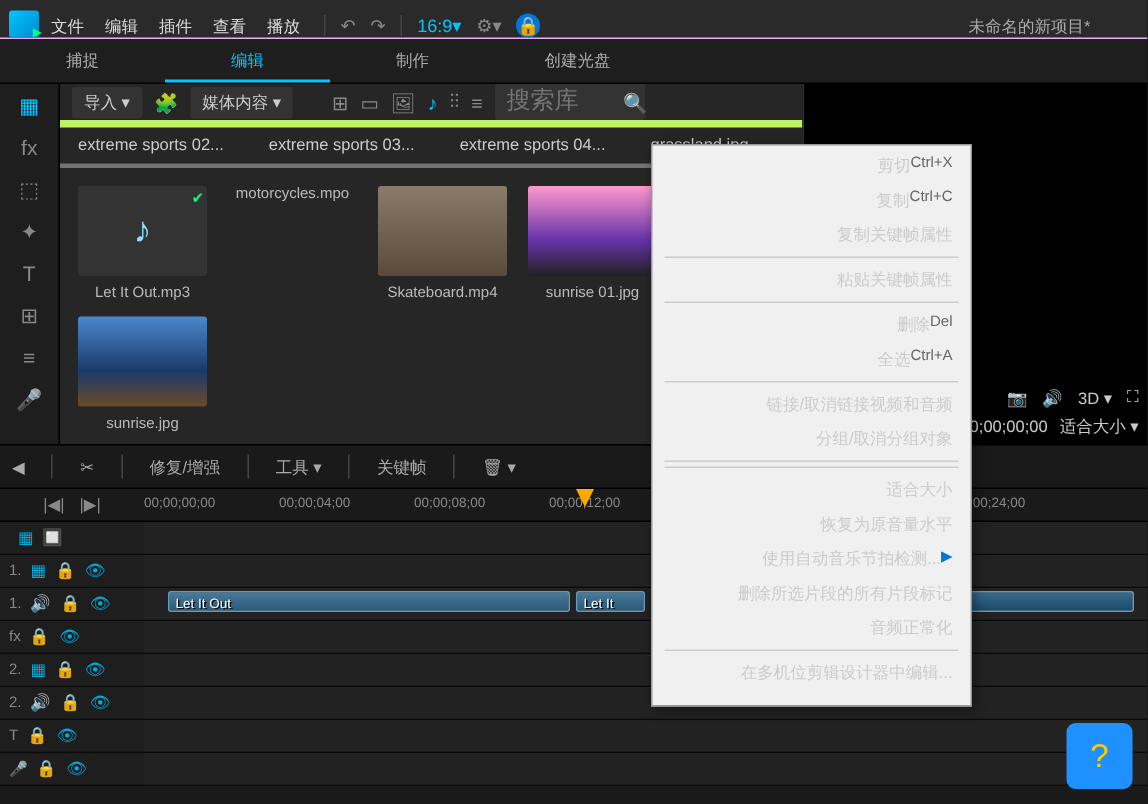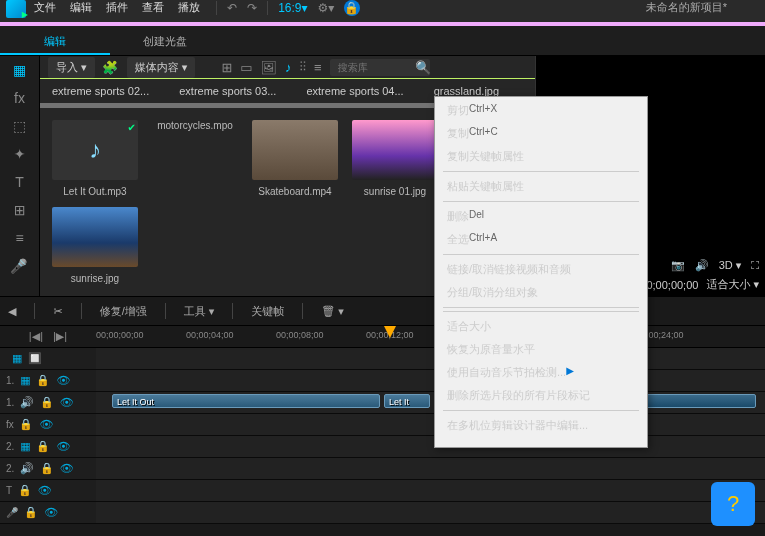--- a/index.html
+++ b/index.html
@@ -1,38 +1,38 @@
 <!DOCTYPE html>
 <html><head>
 <meta charset="utf-8">
 <style>
 *{margin:0;padding:0;box-sizing:border-box;font-family:"Microsoft YaHei",Arial,sans-serif;font-size:11px;color:#ccc;user-select:none}
 body{background:#1a1a1a;width:765px;height:536px;overflow:hidden;position:relative}
-.titlebar{height:26px;background:#2a2a2a;display:flex;align-items:flex-start;padding:0 6px;border-bottom:4px solid #f0abfc}
+.titlebar{height:26px;background:#2a2a2a;display:flex;align-items:flex-end;padding:0 6px;border-bottom:1px solid #f0abfc}
 .logo{width:20px;height:18px;background:linear-gradient(135deg,#00c8ff,#0088cc);border-radius:2px;margin-right:8px;position:relative}
 .logo::after{content:"▶";position:absolute;right:-2px;bottom:-1px;font-size:8px;color:#00ff88}
 .menu{display:flex;gap:14px}
 .menu span{color:#ddd;cursor:pointer}
 .tb-icons{display:flex;gap:10px;margin-left:16px;align-items:center}
 .tb-icons span{color:#888;font-size:12px}
 .tb-sep{width:1px;height:14px;background:#444}
 .proj{margin-left:auto;color:#aaa;margin-right:32px}
 .tabs{height:30px;background:#1e1e1e;display:flex;border-bottom:1px solid #000}
 .tab{flex:0 0 110px;text-align:center;line-height:30px;color:#aaa;cursor:pointer}
 .tab.active{color:#00c8ff;border-bottom:2px solid #00c8ff}
 .main{display:flex;height:240px}
 .sidebar{width:40px;background:#1e1e1e;display:flex;flex-direction:column;align-items:center;padding-top:6px;gap:12px;border-right:1px solid #000}
 .sidebar span{color:#888;font-size:14px;cursor:pointer}
 .sidebar span.active{color:#00c8ff}
 .content{flex:1;background:#262626;display:flex;flex-direction:column}
-.toolbar{height:30px;display:flex;align-items:center;padding:0 8px;gap:8px;border-bottom:1px solid #bef264}
+.toolbar{height:30px;display:flex;align-items:center;padding:0 8px;gap:8px;border-bottom:5px solid #bef264}
 .toolbar .btn{background:#333;padding:3px 8px;border-radius:2px;color:#ccc;cursor:pointer;font-size:11px}
 .toolbar .ico{color:#888;font-size:13px;cursor:pointer}
-.search{background:#333;border:none;padding:3px 24px 3px 8px;color:#ccc;width:100px;border-radius:2px;font-size:10px}
-.crumbs{display:flex;gap:30px;padding:6px 12px;color:#999;font-size:10px;border-bottom:5px solid #737373}
+.search{background:#333;border:none;padding:3px 24px 3px 8px;color:#ccc;width:100px;border-radius:2px;font-size:16px}
+.crumbs{display:flex;gap:30px;padding:6px 12px;color:#999;font-size:10px;border-bottom:3px solid #737373}
 .grid{display:flex;gap:14px;padding:12px;flex-wrap:wrap}
 .thumb{width:86px;text-align:center}
 .thumb .img{width:86px;height:60px;background:#333;border-radius:2px;margin-bottom:6px;position:relative;overflow:hidden}
 .thumb .lbl{font-size:10px;color:#bbb}
 .music-ico{background:radial-gradient(circle,#0099dd,#003355);display:flex;align-items:center;justify-content:center;font-size:24px;color:#88ddff}
 .check{position:absolute;top:2px;right:2px;color:#00ff88;font-size:10px}
 .badge3d{position:absolute;top:2px;left:2px;background:#666;color:#fff;font-size:8px;padding:0 3px;border-radius:1px}
 .preview{width:230px;background:#000;position:relative;border-left:1px solid #333}
 .preview-ctrl{position:absolute;bottom:4px;right:6px;display:flex;gap:8px;align-items:center;color:#aaa;font-size:10px}
 .preview-ctrl span{cursor:pointer}
@@ -47,21 +47,21 @@
 .playhead{position:absolute;left:288px;top:0;width:12px;height:12px;background:#ffaa00;clip-path:polygon(0 0,100% 0,50% 100%)}
 .tracks{background:#1a1a1a}
 .track{height:22px;display:flex;border-bottom:1px solid #0a0a0a}
 .track-head{width:96px;display:flex;align-items:center;gap:6px;padding:0 6px;background:#1e1e1e}
 .track-head .num{color:#888;font-size:10px}
 .track-head .ico{color:#00aadd;font-size:11px}
 .track-body{flex:1;position:relative;background:#222}
 .clip{position:absolute;height:14px;top:2px;background:linear-gradient(#4a7a9a,#2a5a7a);border:1px solid #6a9aba;border-radius:2px;font-size:9px;color:#fff;padding:2px 4px;overflow:hidden;text-shadow:1px 1px 0 #000}
 .clip.audio{background:linear-gradient(#3a6a8a,#1a4a6a)}
 .ctx{position:absolute;left:434px;top:96px;width:214px;background:#f0f0f0;border:1px solid #999;box-shadow:2px 2px 8px rgba(0,0,0,.4);z-index:100;padding:2px 0}
-.ctx-item{padding:4px 12px;color:#333;display:flex;justify-content:flex-start;cursor:pointer;font-size:11px}
+.ctx-item{padding:4px 12px;color:#333;display:flex;justify-content:flex-end;cursor:pointer;font-size:11px}
 .ctx-item .sc{color:#666;font-size:10px}
 .ctx-item .arr{color:#0078d7;font-size:10px}
 .ctx-sep{height:1px;background:#ccc;margin:3px 8px}
 .watermark{position:absolute;right:10px;bottom:10px;z-index:200;display:flex;align-items:center;gap:6px}
 .wm-ico{width:44px;height:44px;background:#1e90ff;border-radius:6px;display:flex;align-items:center;justify-content:center;font-size:22px;color:#ffcc00}
 .wm-txt{color:#1e90ff;font-size:20px;font-weight:bold}
 .wm-sub{color:#888;font-size:9px;display:block}
 </style>
 </head>
 <body>
@@ -81,21 +81,23 @@
     <span>↷</span>
     <span class="tb-sep"></span>
     <span style="color:#00c8ff">16:9▾</span>
     <span>⚙▾</span>
     <span style="background:#0078d7;border-radius:50%;width:16px;height:16px;display:inline-flex;align-items:center;justify-content:center;color:#fff">🔒</span>
   </div>
   <div class="proj">未命名的新项目*</div>
 </div>
 
 <div class="tabs">
+  <div class="tab">捕捉</div>
   <div class="tab active">编辑</div>
+  <div class="tab">制作</div>
   <div class="tab">创建光盘</div>
 </div>
 
 <div class="main">
   <div class="sidebar">
     <span class="active">▦</span>
     <span>fx</span>
     <span>⬚</span>
     <span>✦</span>
     <span>T</span>
@@ -306,20 +308,23 @@
     <div class="ctx-item">
       <span>恢复为原音量水平</span>
     </div>
     <div class="ctx-item">
       <span>使用自动音乐节拍检测...</span>
       <span class="arr">▶</span>
     </div>
     <div class="ctx-item">
       <span>删除所选片段的所有片段标记</span>
     </div>
+    <div class="ctx-item">
+      <span>音频正常化</span>
+    </div>
     <div class="ctx-sep"></div>
     <div class="ctx-item">
       <span>在多机位剪辑设计器中编辑...</span>
     </div>
     <div class="ctx-item"></div>
   </div>
 
 <div class="watermark">
   <div class="wm-ico">?</div>
 </div>

